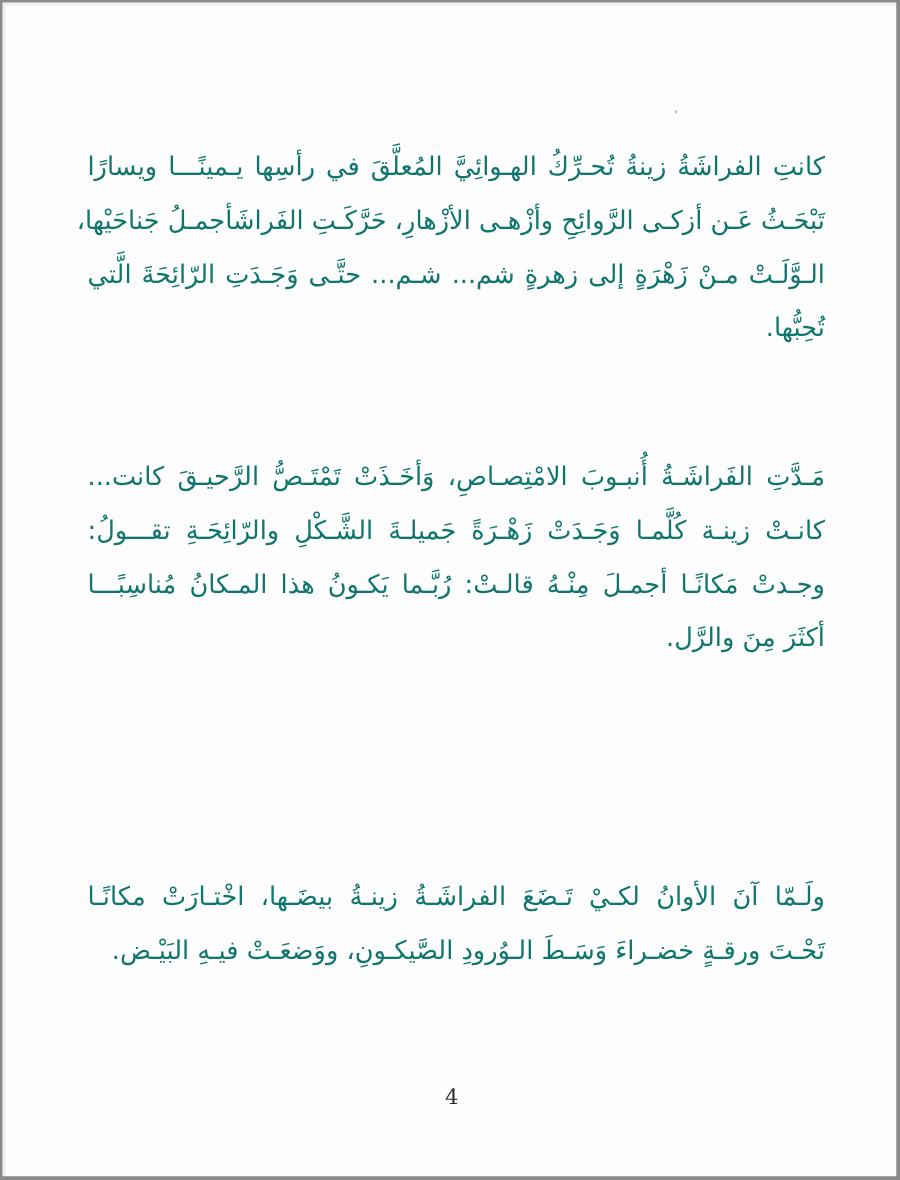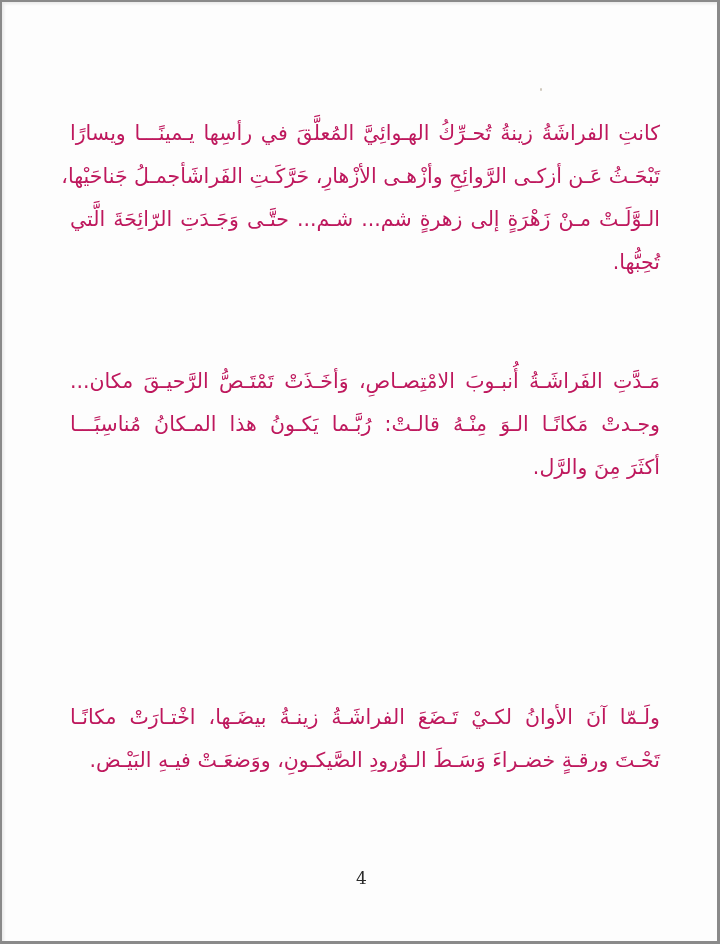--- a/index.html
+++ b/index.html
@@ -15,21 +15,21 @@
     }
     .speck {
       position: absolute; left: 538px; top: 86px;
       width: 2px; height: 3px; background: #cfc8bd; border-radius: 1px;
     }
     .text-block {
       position: absolute; left: 68px; width: 590px;
       direction: rtl;
       font-family: "DejaVu Sans", sans-serif;
       font-size: 20.5px;
-      color: #be185d;
+      color: #0f766e;
     }
     .line {
       height: 43px; line-height: 43px;
       white-space: nowrap;
       text-align: justify; text-align-last: justify;
     }
     .line.last { text-align-last: right; }
     #p1 { top: 110px; }
     #p2 { top: 358px; }
     #p3 { top: 694px; }
@@ -47,22 +47,23 @@
   <div class="speck"></div>
 
   <div class="text-block" id="p1">
     <div class="line">كانتِ الفراشَةُ زينةُ تُحـرِّكُ الهـوائِيَّ المُعلَّقَ في رأسِها يـمينًـــا ويسارًا</div>
     <div class="line">تَبْحَـثُ عَـن أزكـى الرَّوائِحِ وأزْهـى الأزْهارِ، حَرَّكَـتِ الفَراشَأجمـلُ جَناحَيْها،</div>
     <div class="line">الـوَّلَـتْ مـنْ زَهْرَةٍ إلى زهرةٍ شم... شـم... حتَّـى وَجَـدَتِ الرّائِحَةَ الَّتي</div>
     <div class="line last">تُحِبُّها.</div>
   </div>
 
   <div class="text-block" id="p2">
-    <div class="line">مَـدَّتِ الفَراشَـةُ أُنبـوبَ الامْتِصـاصِ، وَأخَـذَتْ تَمْتَـصُّ الرَّحيـقَ مكان...</div>
-    <div class="line">وجـدتْ مَكانًـا الـوَ مِنْـهُ قالـتْ: رُبَّـما يَكـونُ هذا المـكانُ مُناسِبًـــا</div>
+    <div class="line">مَـدَّتِ الفَراشَـةُ أُنبـوبَ الامْتِصـاصِ، وَأخَـذَتْ تَمْتَـصُّ الرَّحيـقَ كانت...</div>
+    <div class="line">كانـتْ زينـة كُلَّمـا وَجَـدَتْ زَهْـرَةً جَميلـةَ الشَّـكْلِ والرّائِحَـةِ تقـــولُ:</div>
+    <div class="line">وجـدتْ مَكانًـا أجمـلَ مِنْـهُ قالـتْ: رُبَّـما يَكـونُ هذا المـكانُ مُناسِبًـــا</div>
     <div class="line last">أكثَرَ مِنَ والرَّل.</div>
   </div>
 
   <div class="text-block" id="p3">
     <div class="line">ولَـمّا آنَ الأوانُ لكـيْ تَـضَعَ الفراشَـةُ زينـةُ بيضَـها، اخْتـارَتْ مكانًـا</div>
     <div class="line last">تَحْـتَ ورقـةٍ خضـراءَ وَسَـطَ الـوُرودِ الصَّيكـونِ، ووَضعَـتْ فيـهِ البَيْـض.</div>
   </div>
 
   <div class="page-number">4</div>
 </div>

